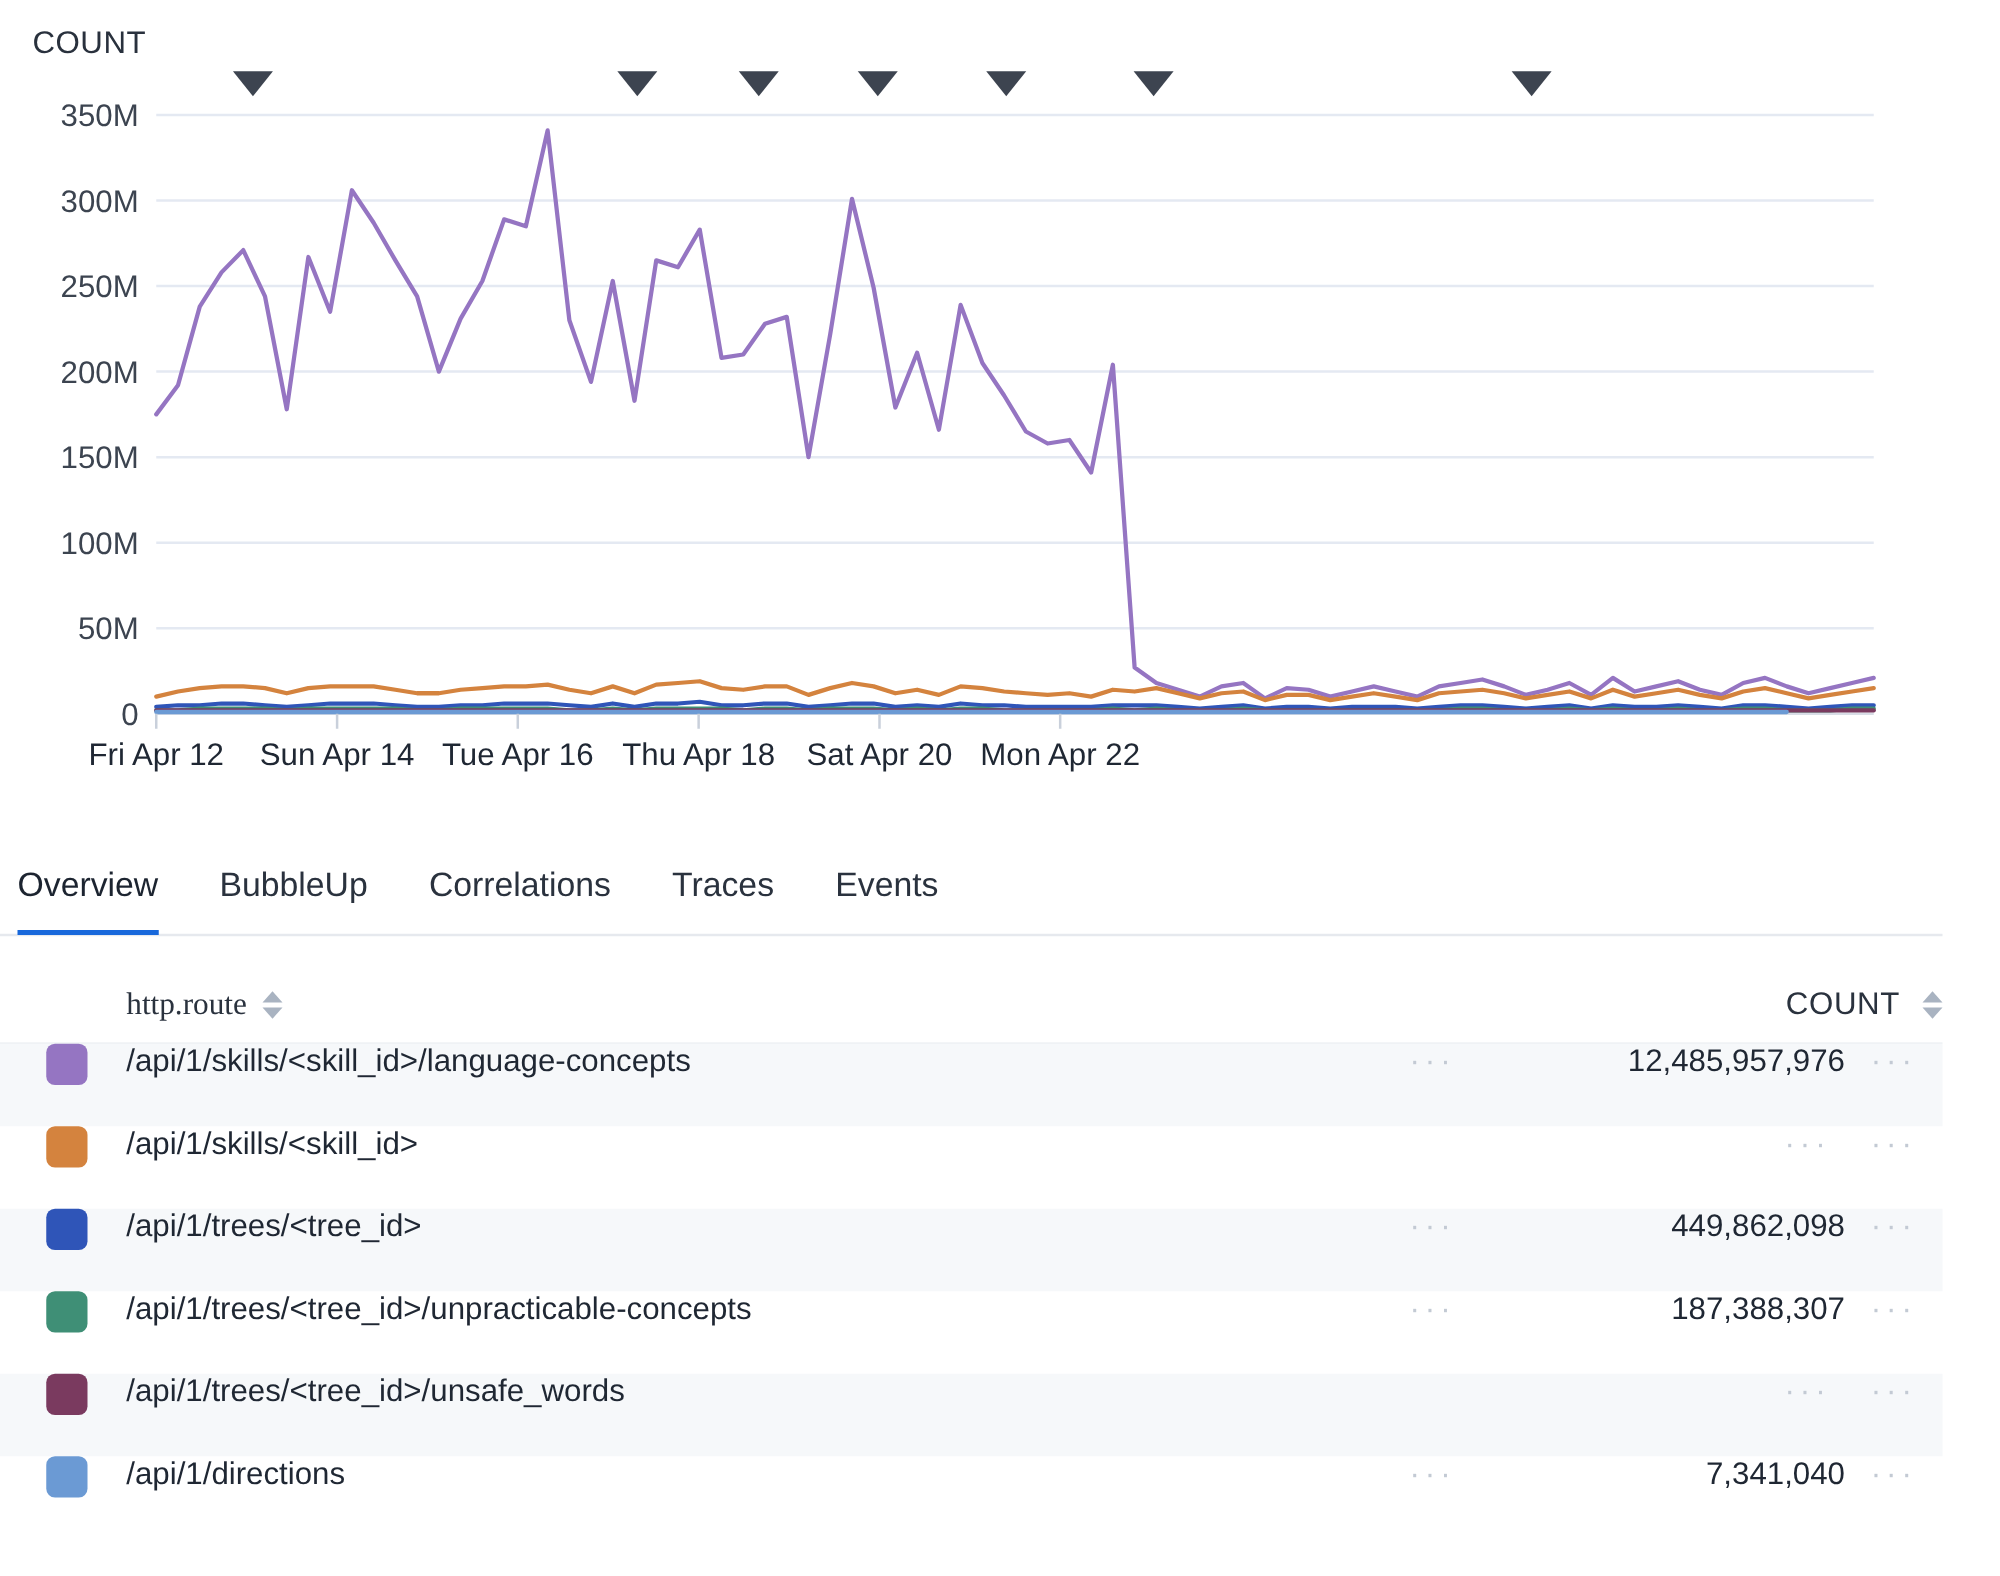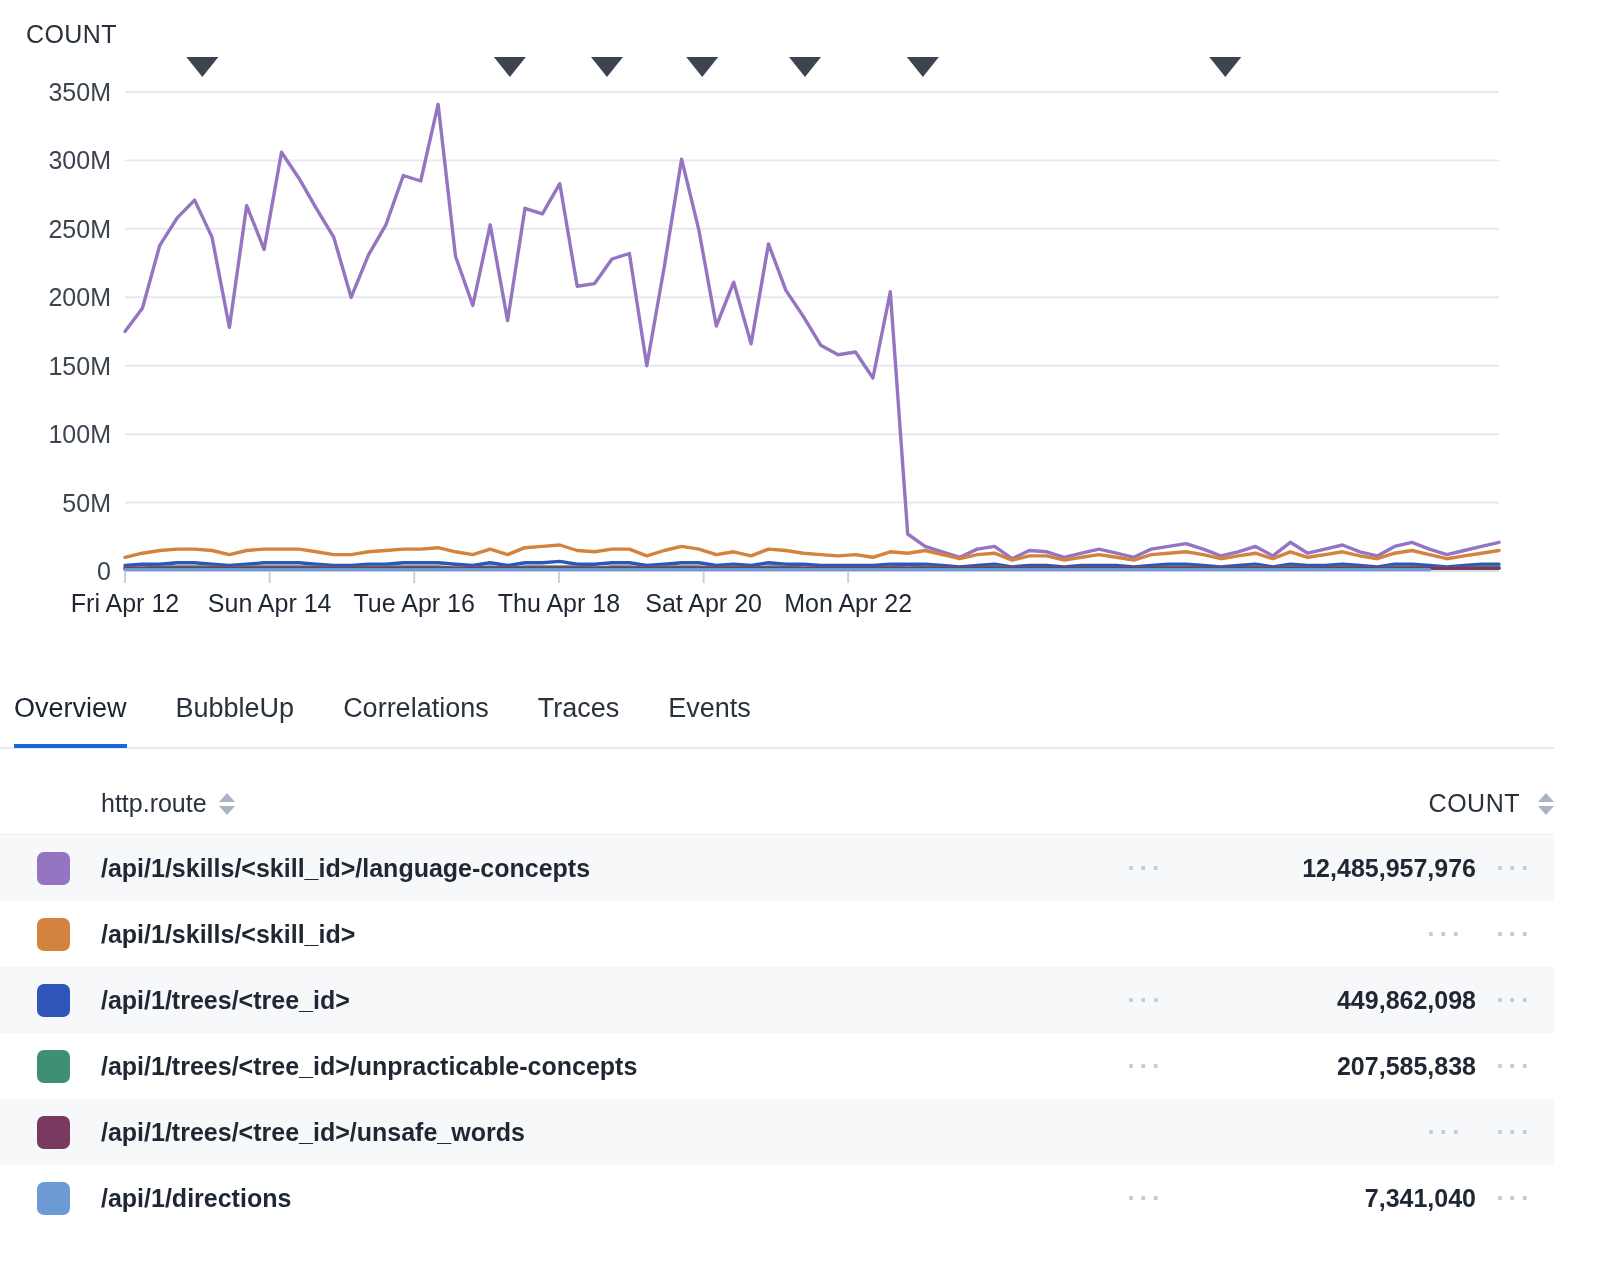--- a/index.html
+++ b/index.html
@@ -45,35 +45,35 @@
   .tab.active { color: #1c2430; border-bottom-color: #1868db; }
 
   
   .table { position: absolute; left: 0; top: 773px; width: 1554px; }
   .thead {
     display: flex; align-items: center; height: 62px;
     border-bottom: 1px solid #e8ebf0;
   }
   .th-route {
     display: flex; align-items: center; gap: 12px;
-    margin-left: 101px; font-size: 25px; color: #2a323e;
+    margin-left: 101px; font-size: 25px; color: #2a323e; font-family: Liberation Serif, serif;
   }
   .th-count {
     margin-left: auto; display: flex; align-items: center; gap: 18px;
     font-size: 25px; color: #2a323e; letter-spacing: .5px;
   }
   .sort-icon { display: inline-block; width: 16px; height: 28px; position: relative; }
   .sort-icon i {
     position: absolute; left: 0; width: 0; height: 0;
     border-left: 8px solid transparent; border-right: 8px solid transparent;
   }
   .sort-icon i.up { top: 3px; border-bottom: 9px solid #a9b3c1; }
   .sort-icon i.down { bottom: 3px; border-top: 9px solid #a9b3c1; }
 
-  .row { display: flex; align-items: center; height: 66px; font-weight: bold; }
+  .row { display: flex; align-items: flex-start; height: 66px; }
   .row.alt { background: #f6f8fa; }
   .swatch {
     width: 33px; height: 33px; border-radius: 7px; margin-left: 37px; flex: 0 0 auto;
   }
   .route {
     margin-left: 31px; font-size: 25px; color: #1f2733; white-space: nowrap;
   }
   .dots-mid {
     margin-left: auto; color: #c3cad4; font-size: 25px; letter-spacing: 4px;
     width: 60px; text-align: center; flex: 0 0 auto;
@@ -182,21 +182,21 @@
           <div class="swatch" style="background: rgb(47, 85, 184);"></div>
           <div class="route">/api/1/trees/&lt;tree_id&gt;</div>
           <div class="dots-mid">···</div>
           <div class="count">449,862,098</div>
           <div class="dots-end">···</div>
         </div>
         <div class="row">
           <div class="swatch" style="background: rgb(63, 143, 118);"></div>
           <div class="route">/api/1/trees/&lt;tree_id&gt;/unpracticable-concepts</div>
           <div class="dots-mid">···</div>
-          <div class="count">207,585,838</div>
+          <div class="count">187,388,307</div>
           <div class="dots-end">···</div>
         </div>
         <div class="row alt">
           <div class="swatch" style="background: rgb(122, 58, 95);"></div>
           <div class="route">/api/1/trees/&lt;tree_id&gt;/unsafe_words</div>
           <div class="dots-mid">···</div>
           <div class="dots-end">···</div>
         </div>
         <div class="row">
           <div class="swatch" style="background: rgb(107, 154, 212);"></div>

